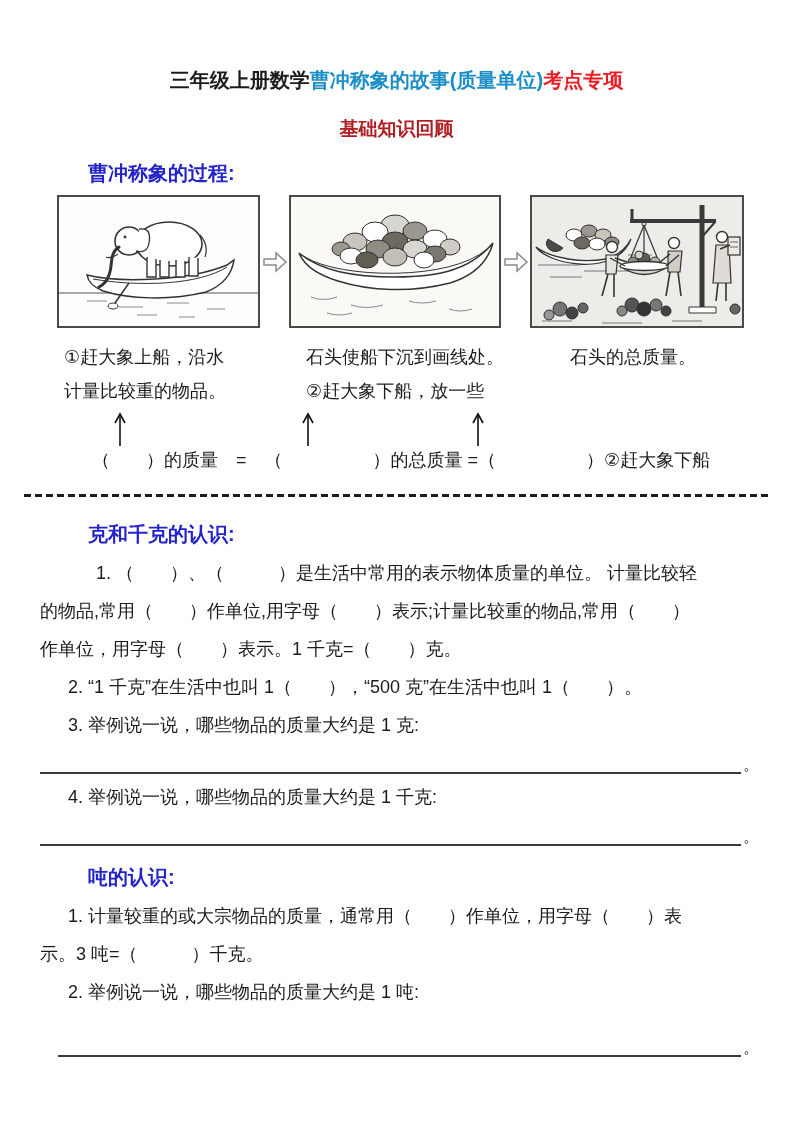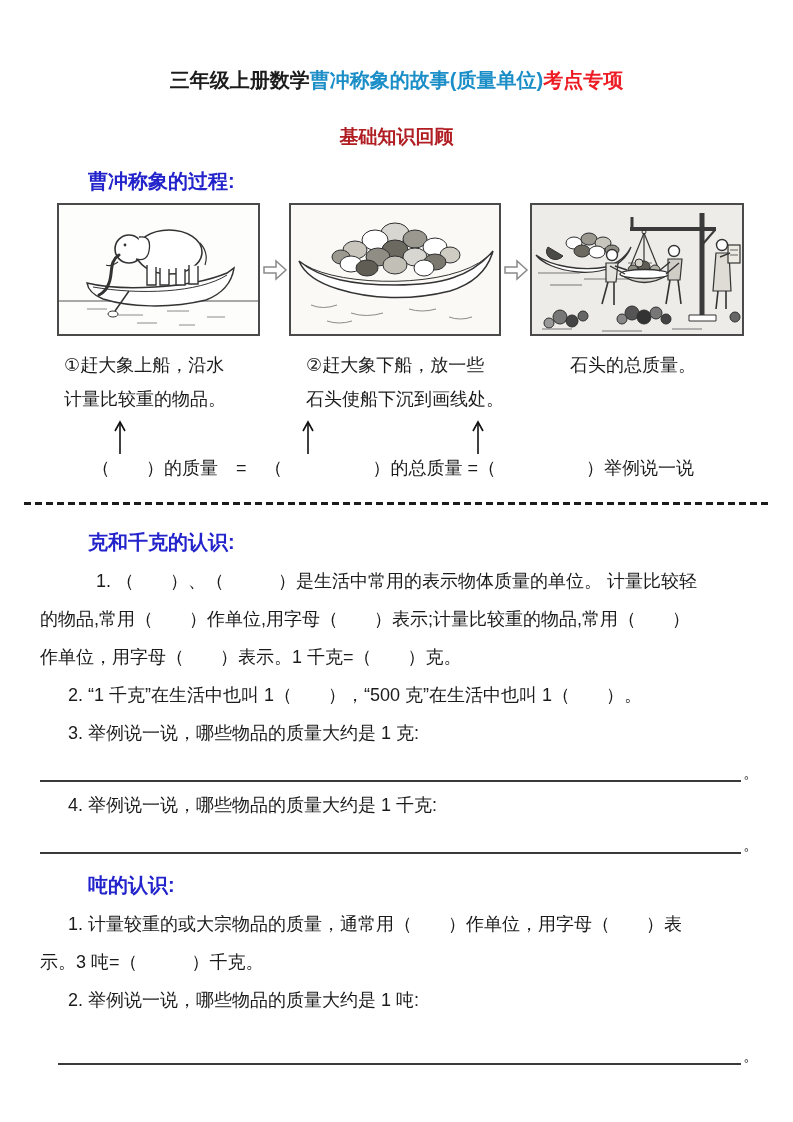--- a/index.html
+++ b/index.html
@@ -6,21 +6,21 @@
   body{
     width:793px;height:1122px;overflow:hidden;background:#ffffff;
     font-family:"Liberation Sans","DejaVu Sans",sans-serif;color:#1b1b1b;
     position:relative;
   }
   .page{position:relative;width:793px;height:1122px;}
   .title{margin:60px 18px 0;text-align:center;font-size:20px;font-weight:900;
          letter-spacing:0;line-height:40px;white-space:nowrap;}
   .title .t-blue{color:#1b8ec8;}
   .title .t-red{color:#ed1c24;}
-  .subtitle{margin-top:24px;text-align:center;font-size:19px;font-weight:700;color:#b01e23;}
+  .subtitle{margin-top:16px;text-align:center;font-size:19px;font-weight:700;color:#b01e23;}
   .sec-head{margin:18px 12px 6px 88px;font-size:20px;font-weight:700;color:#2323cb;}
   .strip{margin-left:57px;display:flex;align-items:center;height:137px;}
   .imgbox{border:2px solid #4a4a4a;background:#fdfdfc;height:133px;box-sizing:border-box;}
   .b1{width:203px;}
   .b2{width:212px;}
   .b3{width:214px;}
   .arrowbox{width:29px;display:flex;justify-content:center;align-items:center;}
   .captions{position:relative;height:70px;margin-top:10px;font-size:18px;line-height:34px;padding-left:32px;}
   .cap{position:absolute;top:0;white-space:nowrap;}
   .cap1{left:64px;}
@@ -169,22 +169,22 @@
       </svg>
     </div>
   </div>
 
   <div class="captions">
     <div class="cap cap1">
       <div>①赶大象上船，沿水</div>
       <div>计量比较重的物品。</div>
     </div>
     <div class="cap cap2">
+      <div>石头使船下沉到画线处。</div>
       <div>②赶大象下船，放一些</div>
-      <div>石头使船下沉到画线处。</div>
     </div>
     <div class="cap cap3">
       <div>石头的总质量。</div>
     </div>
   </div>
 
   <div class="arrow-row">
     <svg class="uparrow ua1" width="16" height="38" viewBox="0 0 16 38">
       <line x1="8" y1="36" x2="8" y2="6" stroke="#111" stroke-width="1.6"></line>
       <path d="M3,13 L8,4 L13,13" fill="none" stroke="#111" stroke-width="1.6"></path>
@@ -192,21 +192,21 @@
     <svg class="uparrow ua2" width="16" height="38" viewBox="0 0 16 38">
       <line x1="8" y1="36" x2="8" y2="6" stroke="#111" stroke-width="1.6"></line>
       <path d="M3,13 L8,4 L13,13" fill="none" stroke="#111" stroke-width="1.6"></path>
     </svg>
     <svg class="uparrow ua3" width="16" height="38" viewBox="0 0 16 38">
       <line x1="8" y1="36" x2="8" y2="6" stroke="#111" stroke-width="1.6"></line>
       <path d="M3,13 L8,4 L13,13" fill="none" stroke="#111" stroke-width="1.6"></path>
     </svg>
   </div>
 
-  <div class="equation">（　　）的质量　=　（　　　　　）的总质量 =（　　　　　）举例说一说</div>
+  <div class="equation">（　　）的质量　=　（　　　　　）的总质量 =（　　　　　）②赶大象下船</div>
 
   <div class="divider"></div>
 
   <div class="sec-head g-head">克和千克的认识:</div>
   <div class="line ind-lg">1. （　　）、（　　　）是生活中常用的表示物体质量的单位。 计量比较轻</div>
   <div class="line">的物品,常用（　　）作单位,用字母（　　）表示;计量比较重的物品,常用（　　）</div>
   <div class="line">作单位，用字母（　　）表示。1 千克=（　　）克。</div>
   <div class="line ind-md">2. “1 千克”在生活中也叫 1（　　），“500 克”在生活中也叫 1（　　）。</div>
   <div class="line ind-md">3. 举例说一说，哪些物品的质量大约是 1 克:</div>
   <div class="blank-row">

